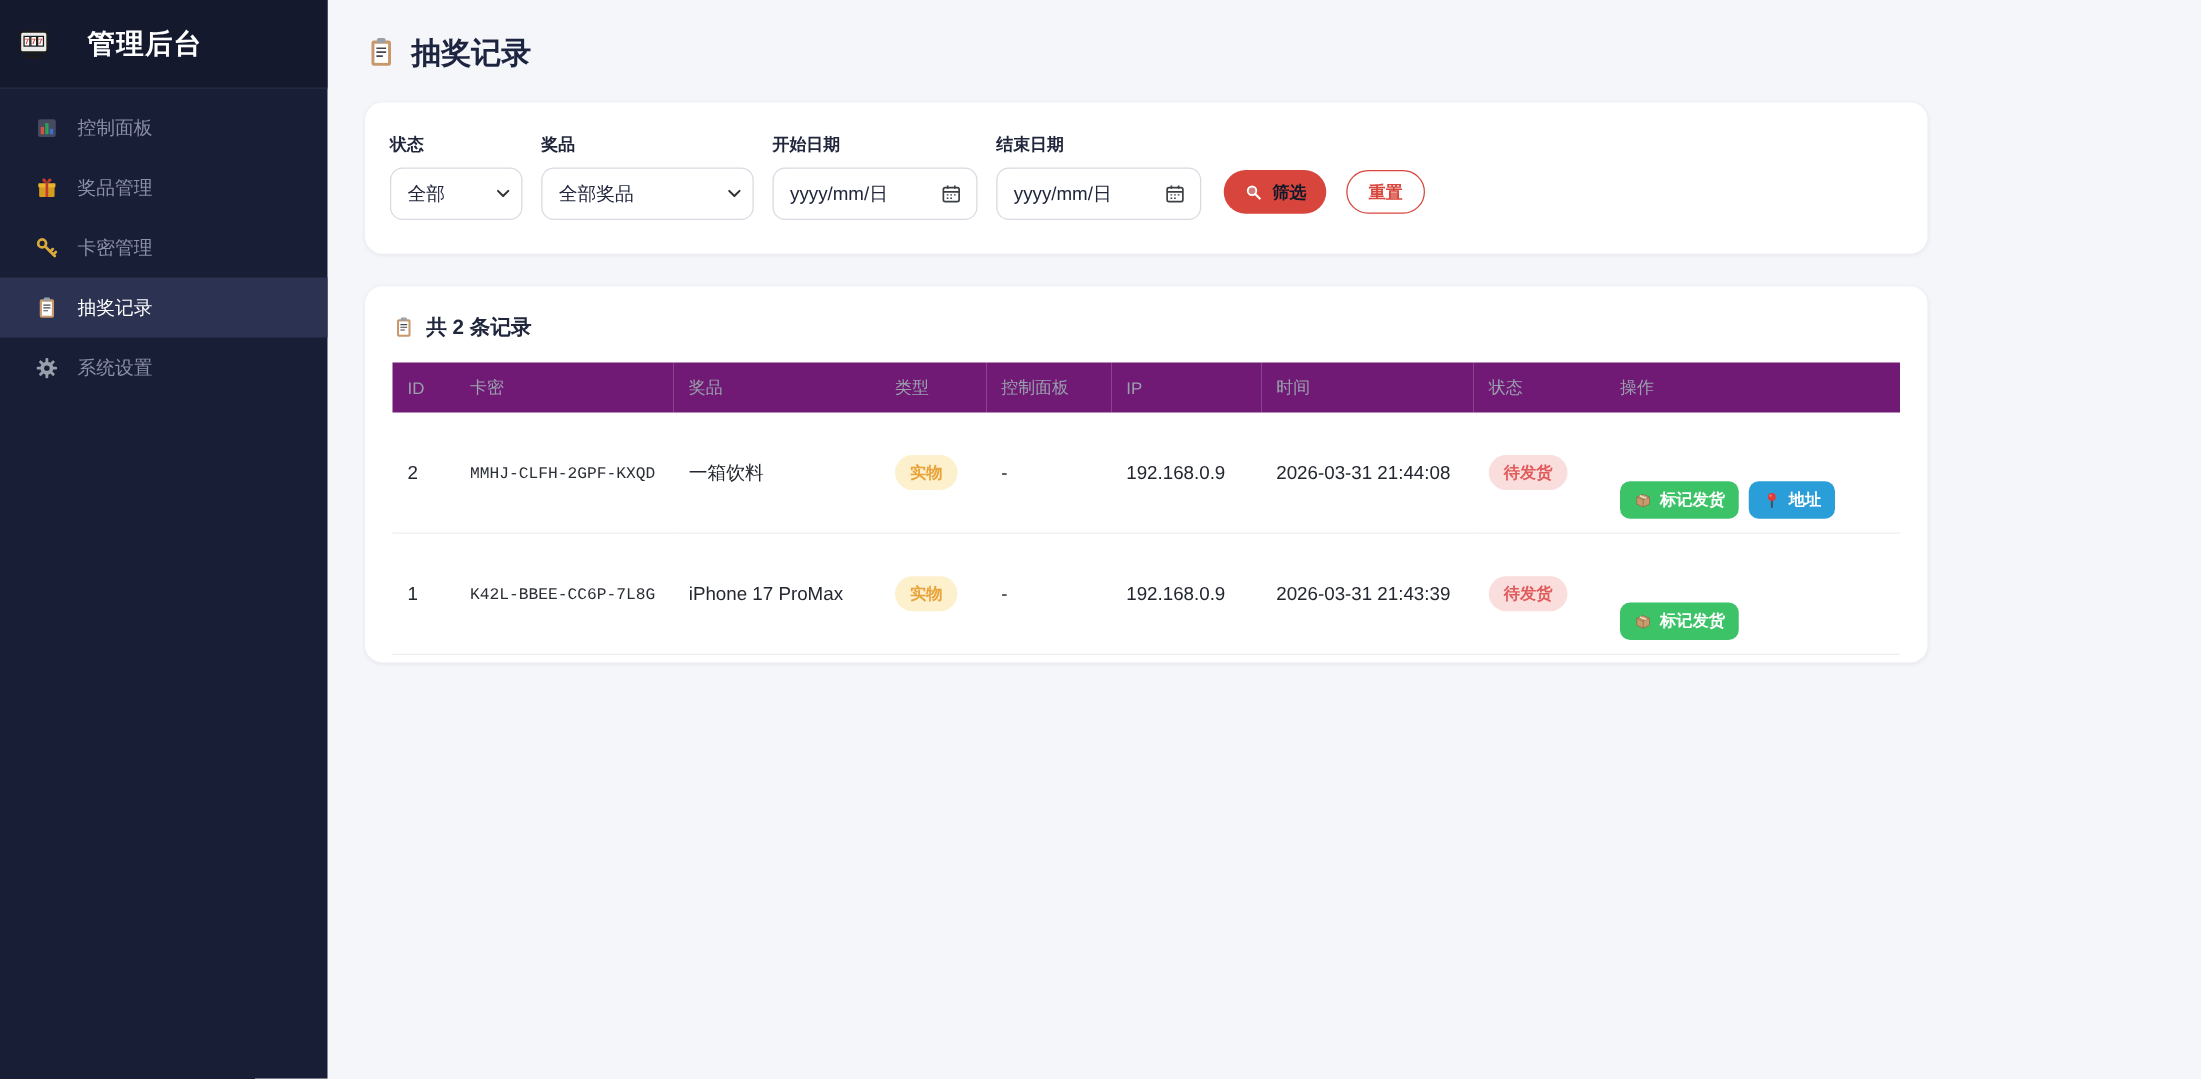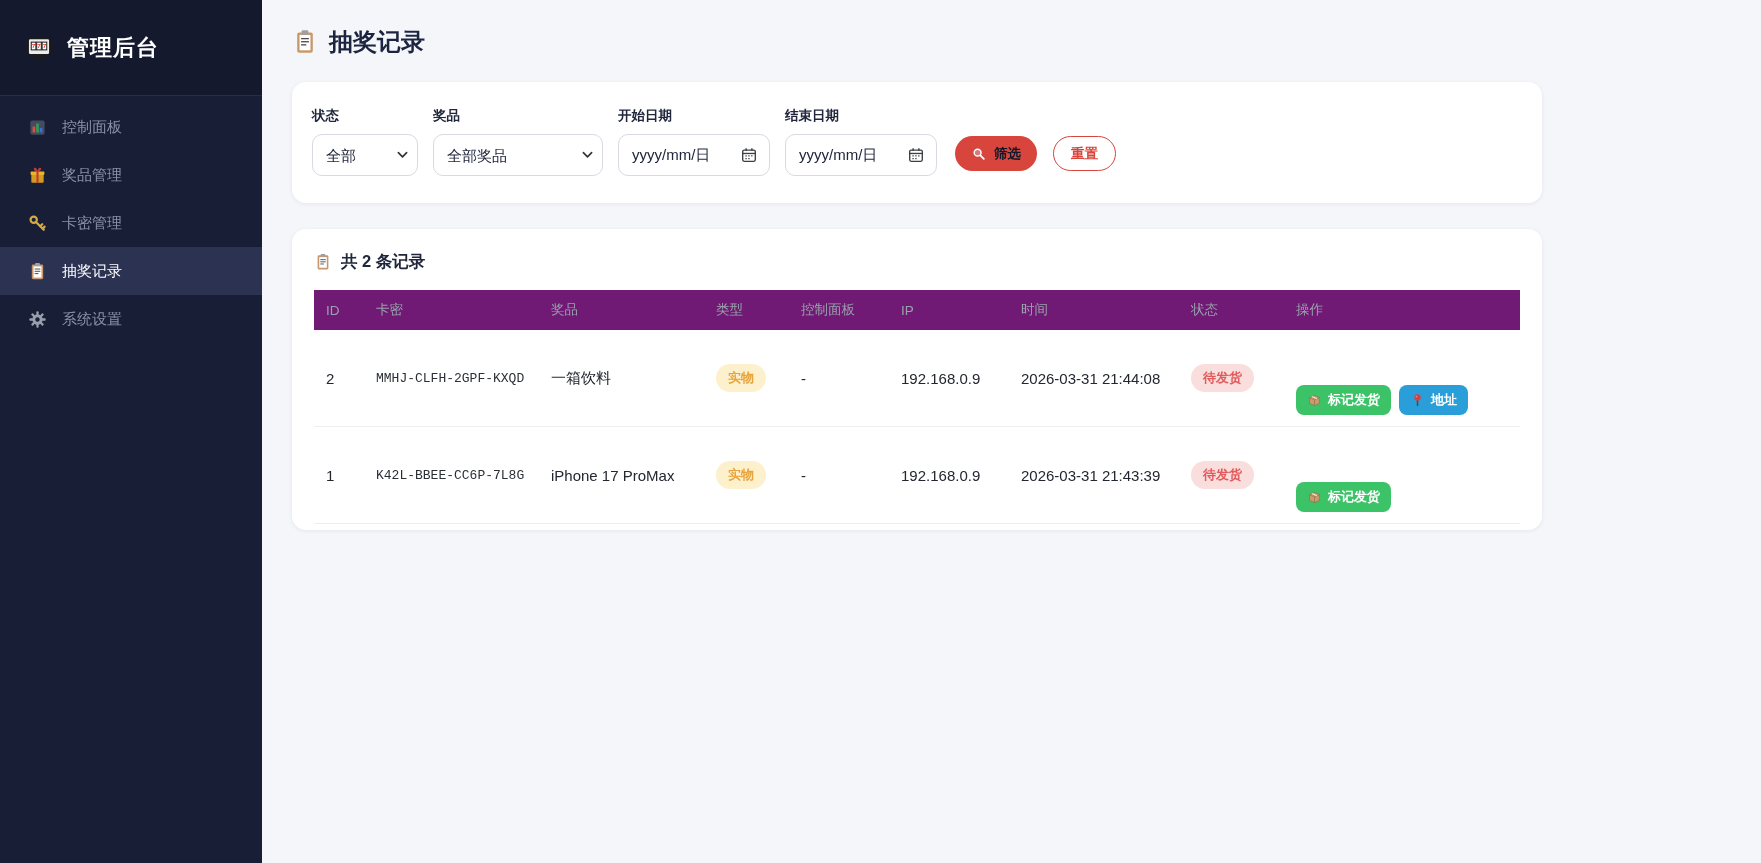--- a/index.html
+++ b/index.html
@@ -7,22 +7,22 @@
   body {
     font-family: "Liberation Sans", sans-serif;
     background: #f4f6fa;
     color: #20263c;
   }
   .app { display:flex; width:1761px; height:863px; }
 
   
   .sidebar { width:262px; flex-shrink:0; background:#191e37; display:flex; flex-direction:column; }
   .sidebar-header {
-    height:96px; display:flex; align-items:center; gap:13px;
-    padding:0 24px; background:#15192e;
+    height:71px; display:flex; align-items:center; gap:28px;
+    padding:0 12px; background:#15192e;
     border-bottom:1px solid rgba(255,255,255,0.09);
   }
   .logo-icon svg { width:30px; height:30px; display:block; }
   .logo-title { color:#ffffff; font-size:22px; font-weight:bold; letter-spacing:1px; }
   .sidebar-nav { padding-top:7px; }
   .nav-item {
     height:48px; display:flex; align-items:center; gap:15px;
     padding:0 28px; color:#8b90a6; font-size:15px; cursor:pointer;
   }
   .nav-item .icon svg { width:19px; height:19px; display:block; }
@@ -50,21 +50,21 @@
   .select-wrap select {
     -webkit-appearance:none; appearance:none; width:100%; height:42px;
     border:1px solid #d7dae1; border-radius:10px; background:#fff;
     font-size:15px; color:#20263c; padding:0 28px 0 13px;
     font-family:"Liberation Sans",sans-serif;
   }
   .select-wrap .chevron { position:absolute; right:10px; top:17px; pointer-events:none; }
   .select-wrap .chevron svg { width:11px; height:8px; display:block; }
   .w-status { width:106px; }
   .w-prize { width:170px; }
-  .date-input { width:152px; padding:0 11px 0 13px; justify-content:space-between; cursor:text; }
+  .date-input { width:164px; padding:0 11px 0 13px; justify-content:space-between; cursor:text; }
   .date-input .cal svg { width:18px; height:18px; display:block; }
   .filter-actions { display:flex; gap:16px; align-items:center; margin-left:3px; padding-bottom:5px; }
   .btn { cursor:pointer; font-family:"Liberation Sans",sans-serif; }
   .btn-filter {
     background:#d8453c; color:#0f172a; border:none; border-radius:18px; height:35px;
     padding:0 16px; font-size:13.5px; font-weight:bold; display:flex; align-items:center; gap:7px;
   }
   .btn-filter .icon svg { width:16px; height:16px; display:block; }
   .btn-reset {
     background:#fff; color:#d8453c; border:1.5px solid #d8453c; border-radius:18px;

